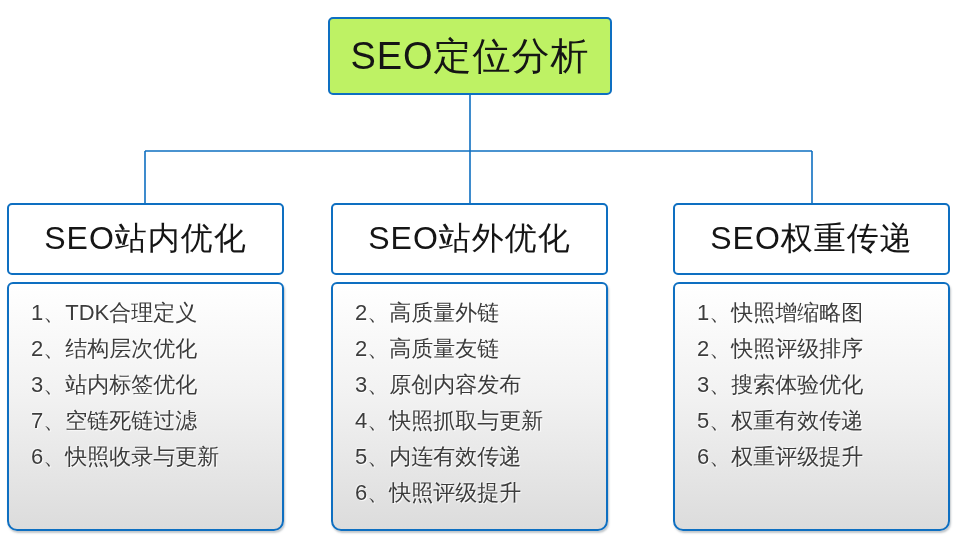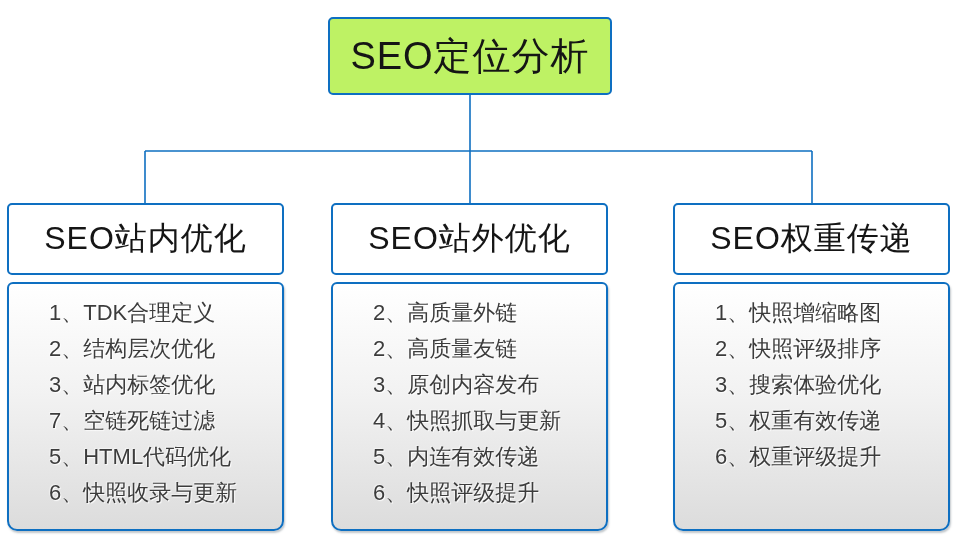--- a/index.html
+++ b/index.html
@@ -41,21 +41,21 @@
     margin-top:7px;
     height:234px;
     background:linear-gradient(180deg,#ffffff 0%,#f2f2f2 45%,#dcdcdc 100%);
     border:2px solid #0e6fc1;
     border-radius:6px 6px 10px 10px;
     box-shadow:1px 2px 2px rgba(120,130,140,0.45);
     padding-top:11px;
   }
   .item{
     height:36px;line-height:36px;
-    padding-left:40px;
+    padding-left:22px;
     font-size:22px;
     color:#3c3c3c;
     text-shadow:1px 1px 1px rgba(255,255,255,0.95),-1px -1px 1px rgba(255,255,255,0.55);
     white-space:nowrap;
   }
 </style>
 </head>
 <body>
 
 <div class="canvas">
@@ -76,21 +76,20 @@
 
   <div class="group g1">
     <div class="group-header">
       <span>SEO站内优化</span>
     </div>
     <div class="group-body">
       <div class="item">1、TDK合理定义</div>
       <div class="item">2、结构层次优化</div>
       <div class="item">3、站内标签优化</div>
       <div class="item">7、空链死链过滤</div>
-      <div class="item">5、HTML代码优化</div>
       <div class="item">6、快照收录与更新</div>
     </div>
   </div>
 
   <div class="group g2">
     <div class="group-header">
       <span>SEO站外优化</span>
     </div>
     <div class="group-body">
       <div class="item">2、高质量外链</div>

